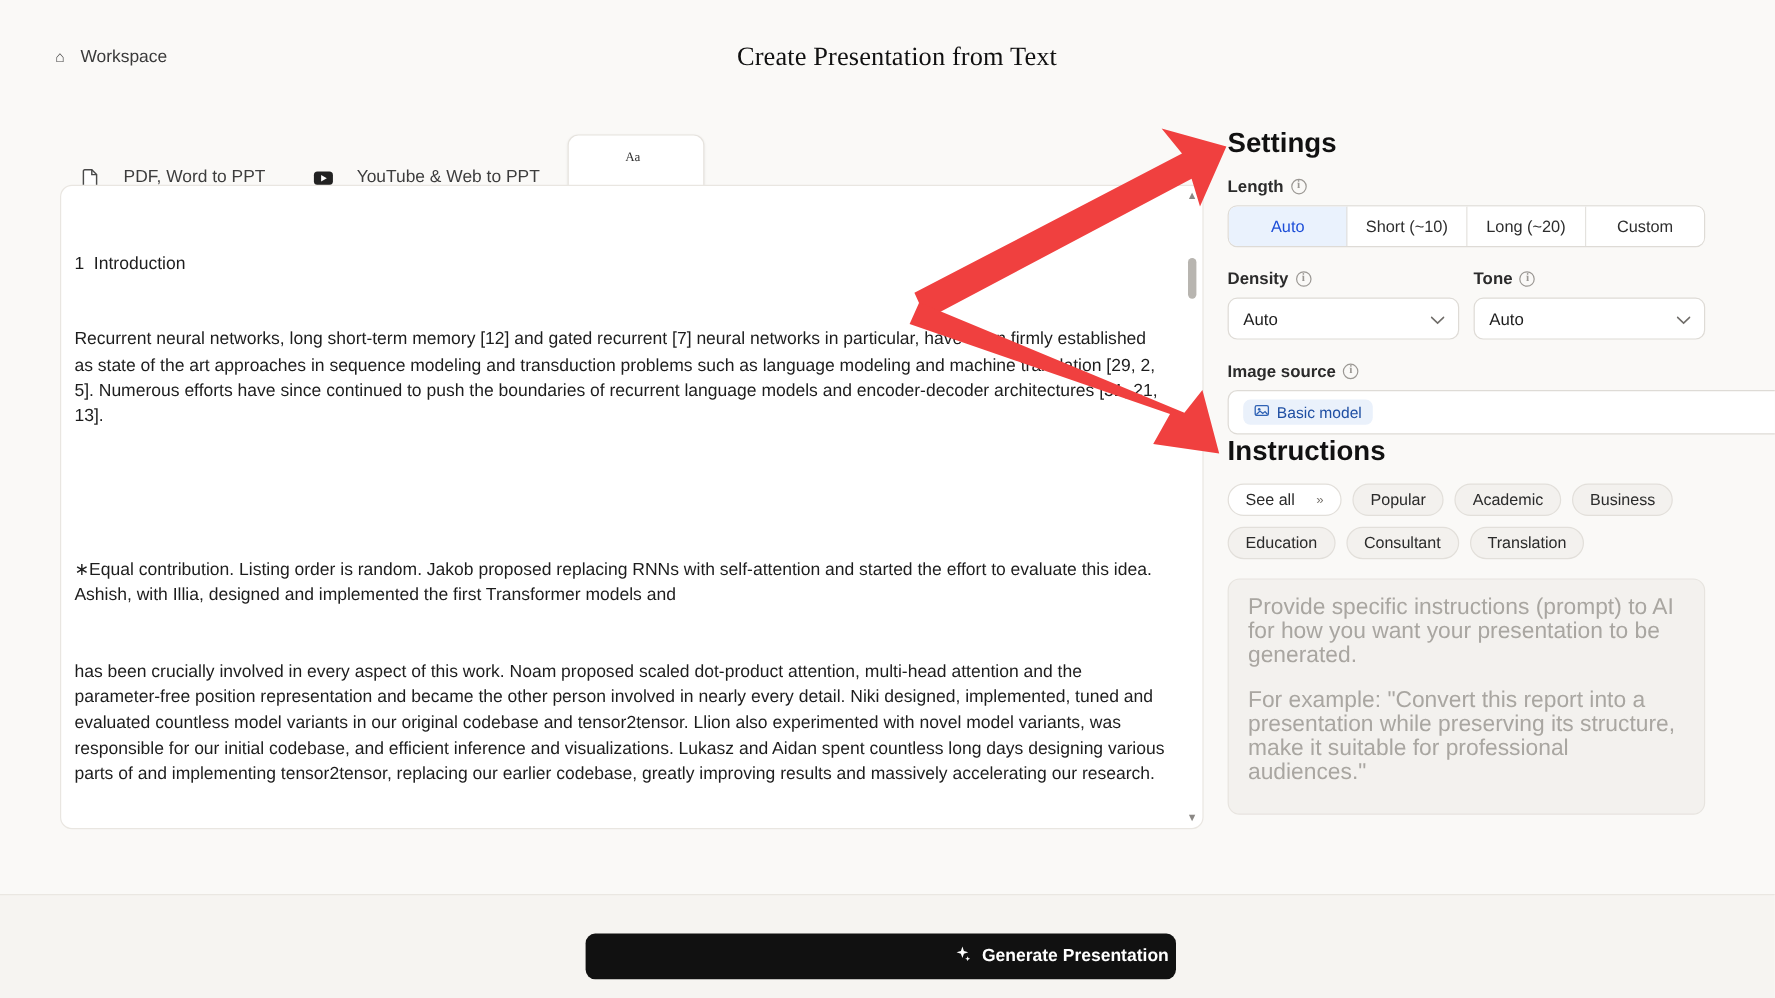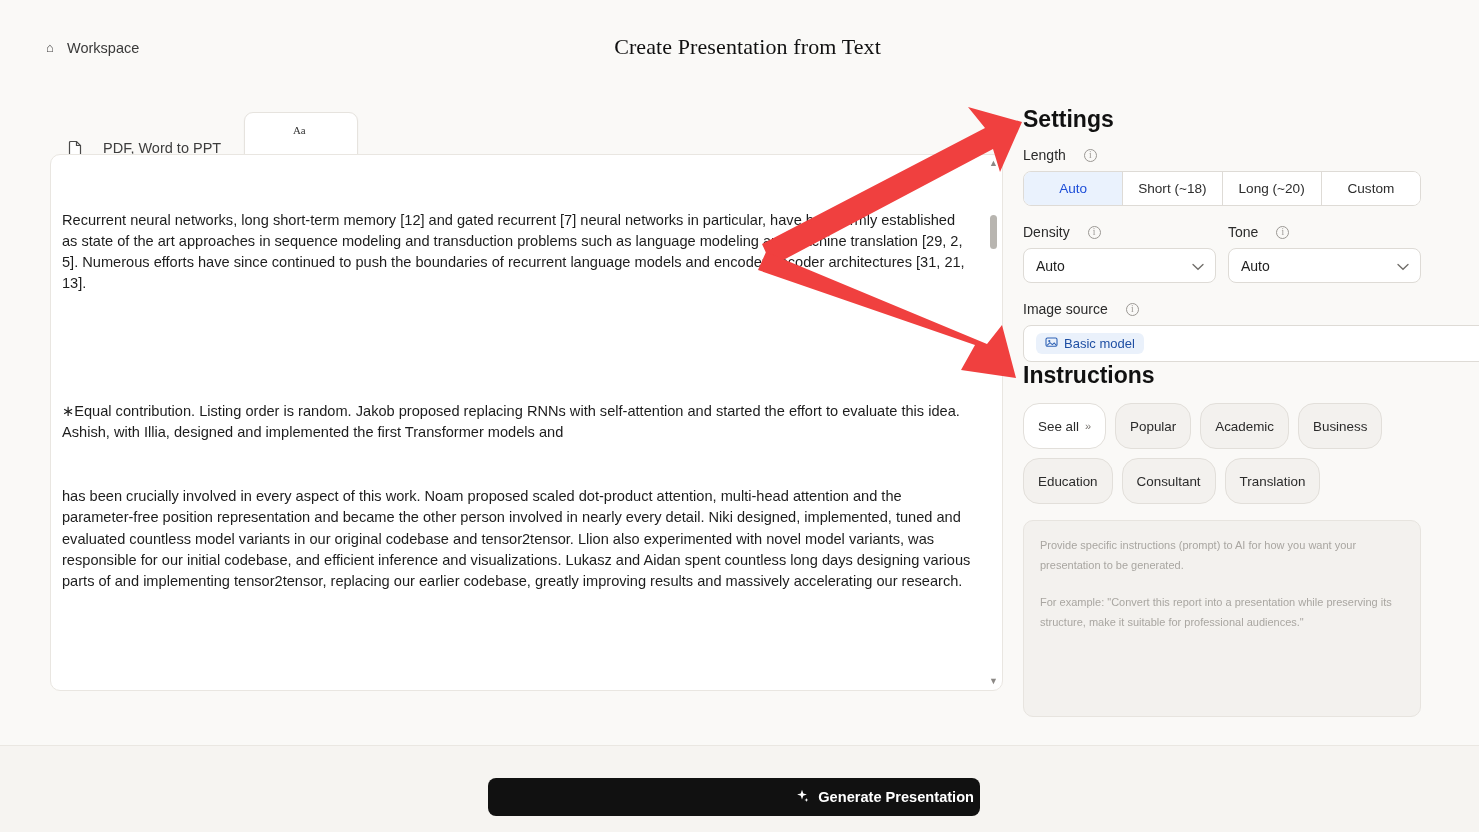--- a/index.html
+++ b/index.html
@@ -97,22 +97,22 @@
 
   
   .panel {
     position: absolute; left: 1023px; top: 106px; width: 400px;
   }
   .panel h2 {
     margin: 0 0 14px 0;
     font-size: 23px; font-weight: 700; color: #111;
   }
   .field-label {
-    display: flex; align-items: center; gap: 18px;
-    font-size: 14px; color: #2b2b2b; margin-bottom: 8px;
+    display: flex; align-items: center; gap: 6px;
+    font-size: 14px; color: #2b2b2b; margin-bottom: 8px; font-weight: bold;
   }
   .info-ico {
     display: inline-block; width: 13px; height: 13px; border-radius: 50%;
     border: 1.2px solid #9b9894; color: #9b9894;
     font-size: 9.5px; line-height: 11px; text-align: center;
     font-family: "Liberation Serif", serif;
   }
 
   
   .segmented {
@@ -144,33 +144,33 @@
   .select.wide { width: 480px; }
   .pill-model {
     display: inline-flex; align-items: center; gap: 6px;
     background: #eaf1fb; color: #1f4fa3;
     padding: 3px 9px; border-radius: 6px; font-size: 13px;
   }
 
   .instr-title { margin-top: 24px; }
   .chips { display: flex; flex-wrap: wrap; gap: 9px; width: 400px; }
   .chip {
-    display: inline-flex; align-items: center; gap: 6px;
-    height: 46px; padding: 0 14px;
+    display: inline-flex; align-items: center; gap: 18px;
+    height: 27px; padding: 0 14px;
     border: 1px solid #e2dfda; border-radius: 16px;
     background: #f3f1ee; font-size: 13.4px; color: #2b2b2b; cursor: pointer;
   }
   .chip.see-all { background: #fff; }
   .chevs { font-size: 11px; color: #77736e; }
 
   .prompt-box {
     margin-top: 16px; width: 398px; height: 197px;
     background: #f3f1ee; border: 1px solid #e7e4df; border-radius: 10px;
     padding: 14px 16px;
-    font-size: 11px; line-height: 20px; color: #a9a6a1;
+    font-size: 19px; line-height: 20px; color: #a9a6a1;
     cursor: text;
   }
   .prompt-box p { margin: 0; }
   .prompt-box p + p { margin-top: 17px; }
 
   
   .footer {
     position: absolute; left: 0; right: 0; bottom: 0; height: 87px;
     background: #f6f4f1; border-top: 1px solid #eae7e2;
   }
@@ -206,32 +206,42 @@
   <div class="tabs">
     <div class="tab">
       <span class="ic">
         <svg width="15" height="16" viewBox="0 0 15 16" fill="none">
           <path d="M2.5 1.5h6l4 4v9a1 1 0 0 1-1 1h-9a1 1 0 0 1-1-1v-12a1 1 0 0 1 1-1z" stroke="#4a4a4a" stroke-width="1.2" fill="#fff"></path>
           <path d="M8.5 1.5v4h4" stroke="#4a4a4a" stroke-width="1.2" fill="none"></path>
         </svg>
       </span>
       <span>PDF, Word to PPT</span>
     </div>
+    <div class="tab">
+      <span class="ic">
+        <svg width="18" height="13" viewBox="0 0 18 13">
+          <rect x="0.6" y="0.6" width="16.8" height="11.8" rx="3.2" fill="#222"></rect>
+          <path d="M7 3.6l5 2.9-5 2.9z" fill="#fff"></path>
+        </svg>
+      </span>
+      <span>YouTube &amp; Web to PPT</span>
+    </div>
     <div class="tab active">
       <span class="ic">
         <svg width="18" height="13" viewBox="0 0 18 13">
           <text x="0" y="10.5" font-family="Liberation Serif, serif" font-size="11.5" fill="#333">Aa</text>
         </svg>
       </span>
       <span>Paste in text</span>
     </div>
   </div>
 
   <div class="editor-wrap">
     <div class="editor-text">
+      <p>1  Introduction</p>
       <p>Recurrent neural networks, long short-term memory [12] and gated recurrent [7] neural networks in particular, have been firmly established as state of the art approaches in sequence modeling and transduction problems such as language modeling and machine translation [29, 2, 5]. Numerous efforts have since continued to push the boundaries of recurrent language models and encoder-decoder architectures [31, 21, 13].</p>
       <div class="blank"></div>
       <p>∗Equal contribution. Listing order is random. Jakob proposed replacing RNNs with self-attention and started the effort to evaluate this idea. Ashish, with Illia, designed and implemented the first Transformer models and</p>
       <p>has been crucially involved in every aspect of this work. Noam proposed scaled dot-product attention, multi-head attention and the parameter-free position representation and became the other person involved in nearly every detail. Niki designed, implemented, tuned and evaluated countless model variants in our original codebase and tensor2tensor. Llion also experimented with novel model variants, was responsible for our initial codebase, and efficient inference and visualizations. Lukasz and Aidan spent countless long days designing various parts of and implementing tensor2tensor, replacing our earlier codebase, greatly improving results and massively accelerating our research.</p>
       
       
       
       
       
       
@@ -246,21 +256,21 @@
 
   <div class="panel">
     <h2>Settings</h2>
 
     <div class="field-label">
       <span>Length</span>
       <span class="info-ico">i</span>
     </div>
     <div class="segmented">
       <div class="seg active">Auto</div>
-      <div class="seg">Short (~18)</div>
+      <div class="seg">Short (~10)</div>
       <div class="seg">Long (~20)</div>
       <div class="seg">Custom</div>
     </div>
 
     <div class="row2">
       <div class="col">
         <div class="field-label">
           <span>Density</span>
           <span class="info-ico">i</span>
         </div>

